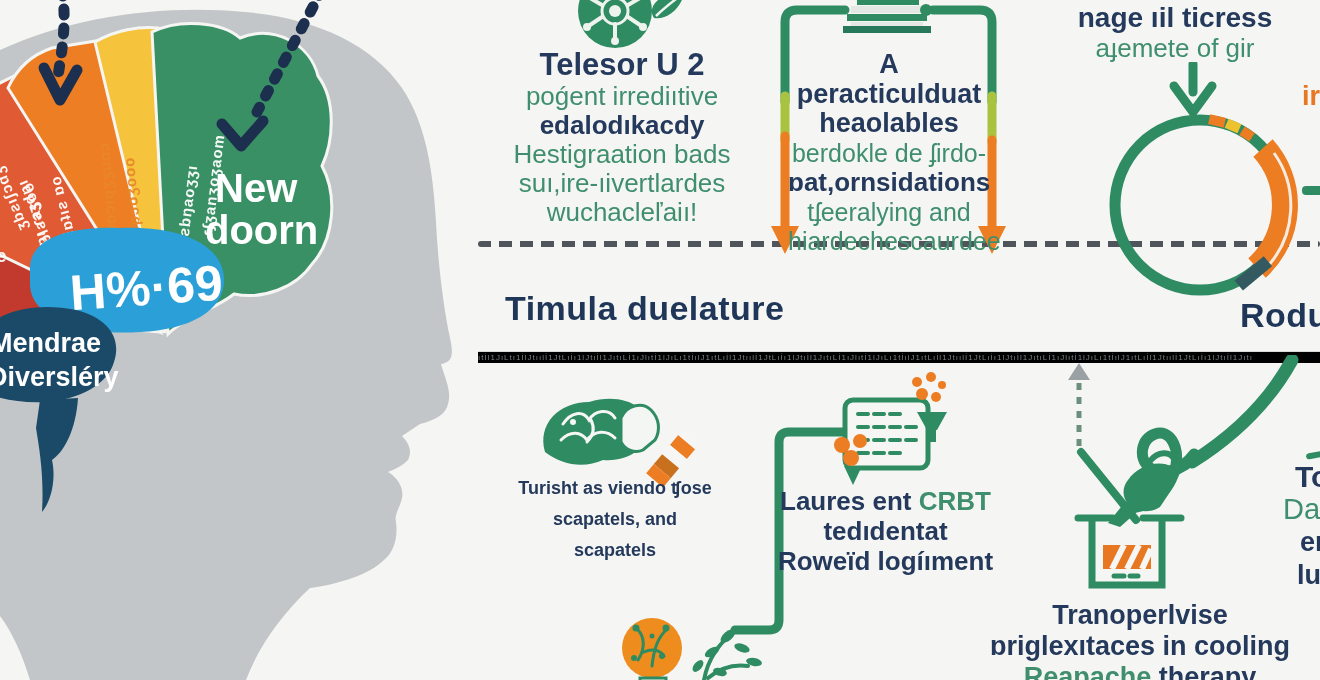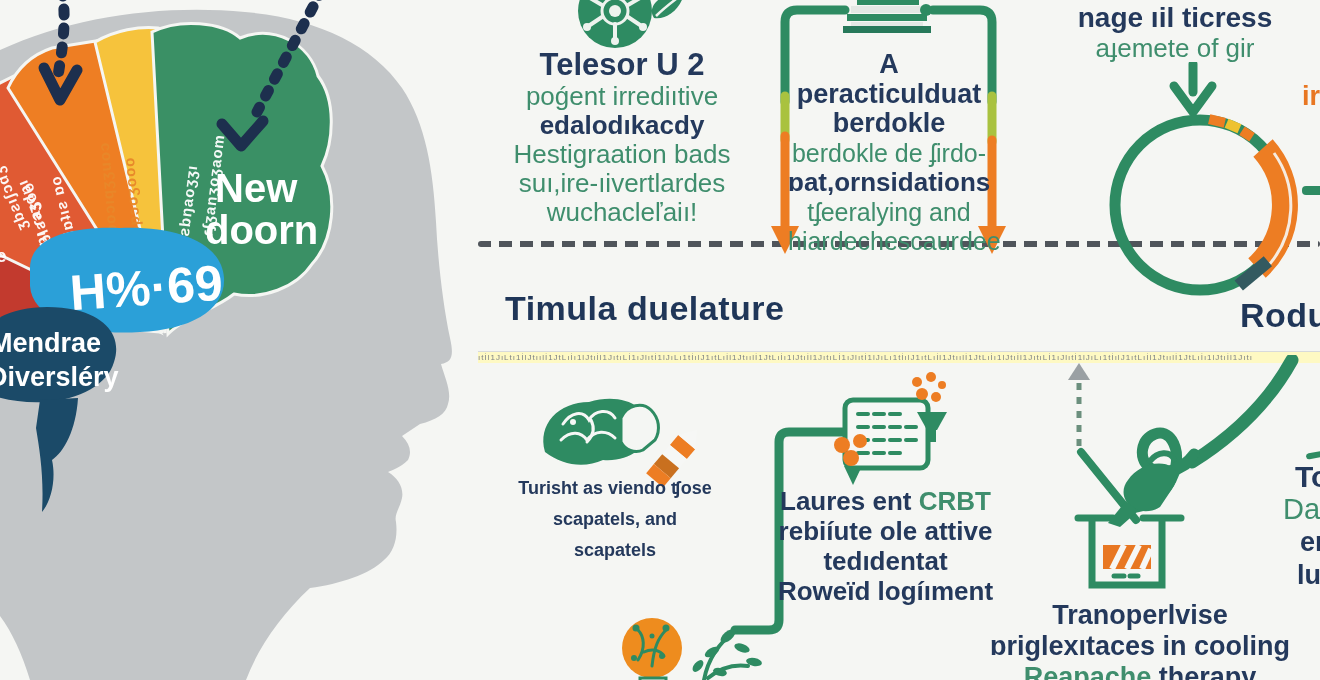--- a/index.html
+++ b/index.html
@@ -11,21 +11,21 @@
   .t-orange{color:#e87722;}
   .b{font-weight:700;}
   .sb{font-weight:600;}
   
   .blk{line-height:29px;font-size:26px;}
   .blk .big{font-size:31px;line-height:34px;}
   .heading{font-size:34px;font-weight:700;color:#1f3658;letter-spacing:.5px;}
   
   .dash-divider{height:6px;background:repeating-linear-gradient(90deg,#50555b 0 13px,rgba(0,0,0,0) 13px 21px);border-radius:3px;}
   
-  .strip{height:11px;background:#fef9c3;border-top:1px solid #d8dadb;overflow:hidden;white-space:nowrap;
+  .strip{height:11px;background:#000000;border-top:1px solid #d8dadb;overflow:hidden;white-space:nowrap;
          font-size:8px;line-height:11px;color:#7d8184;letter-spacing:1px;}
   .gdash{background:#2e8b62;border-radius:4px;}
   svg text{font-family:"Liberation Sans",sans-serif;}
 </style>
 </head>
 <body>
 
 <div id="page">
 
   <svg class="abs" style="left:0;top:0;" width="470" height="680" viewBox="0 0 470 680">
@@ -129,21 +129,21 @@
       <rect x="92" y="-2" width="62" height="7" fill="#2e8b62"></rect>
       <rect x="86" y="6" width="74" height="7" fill="#e3e8e4"></rect>
       <rect x="82" y="14" width="80" height="7" fill="#2e8b62"></rect>
       <rect x="86" y="22" width="72" height="4" fill="#e3e8e4"></rect>
       <rect x="78" y="26" width="88" height="7" fill="#27795a"></rect>
       <circle cx="161" cy="10" r="6" fill="#2e8b62"></circle>
     </g>
   </svg>
   <div class="abs center" style="left:788px;top:50px;width:202px;line-height:29.5px;font-size:25px;">
     <div class="t-navy b" style="font-size:27px;">A peracticulduat</div>
-    <div class="t-navy b" style="font-size:27px;">berdokle</div>
+    <div class="t-navy b" style="font-size:27px;">heaolables</div>
     <div class="t-green">berdokle de ʄirdo-</div>
     <div class="t-navy b" style="font-size:26px;">ɒat,ornsidations</div>
     <div class="t-green">tʄeeralying and</div>
     <div class="t-green">hiardechescaurdee</div>
   </div>
 
   <div class="abs center" style="left:1050px;top:3px;width:250px;line-height:30px;">
     <div class="t-navy b" style="font-size:28px;">nage ıil ticress</div>
     <div class="t-green" style="font-size:26px;">aɟemete of gir</div>
   </div>
@@ -227,21 +227,20 @@
       <circle cx="22" cy="77" r="8"></circle>
         <circle cx="40" cy="73" r="7"></circle>
         <circle cx="31" cy="90" r="8"></circle>
     </g>
     <polygon fill="#2e8b62" points="24,98 42,98 33,117"></polygon>
   </svg>
   <div class="abs center t-navy sb" style="left:768px;top:486px;width:235px;font-size:26px;line-height:30px;">
     <div>
       <span>Laures ent </span><span class="t-green">CRBT</span>
     </div>
-    <div>rebiíute ole attive</div>
     <div>tedıdentat</div>
     <div>Roweïd logíıment</div>
   </div>
 
   <svg class="abs" style="left:608px;top:608px;" width="160" height="72" viewBox="0 0 160 72">
     <circle cx="44" cy="40" r="30" fill="#ee8c1e"></circle>
     <g stroke="#2e8b62" stroke-width="3" fill="none" stroke-linecap="round">
       <path d="M30 52 C38 40 36 28 30 22"></path>
         <path d="M44 58 C46 40 50 30 58 22"></path>
         <path d="M36 44 C44 40 52 42 56 48"></path>

